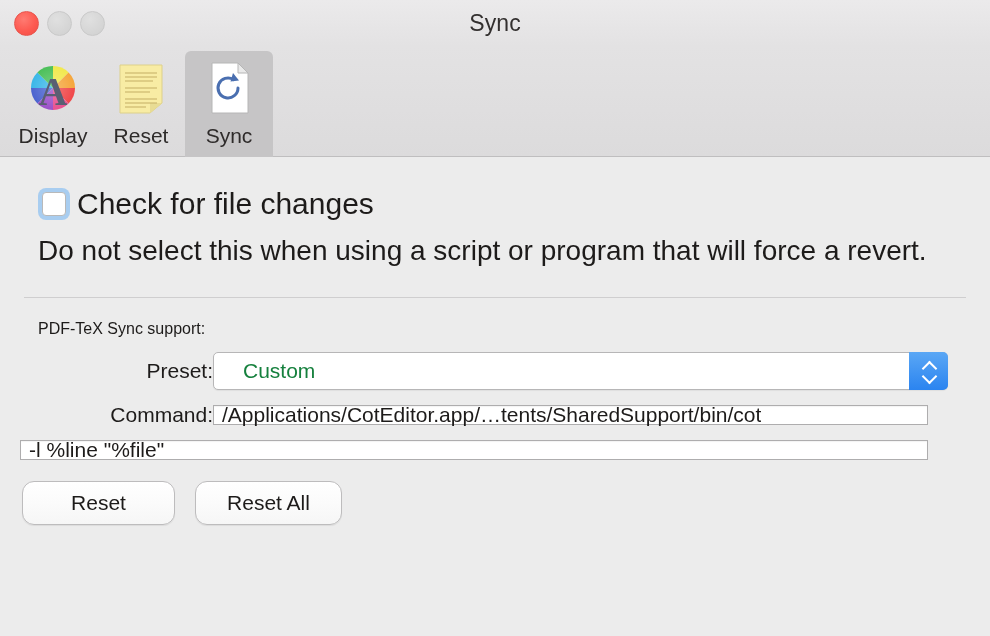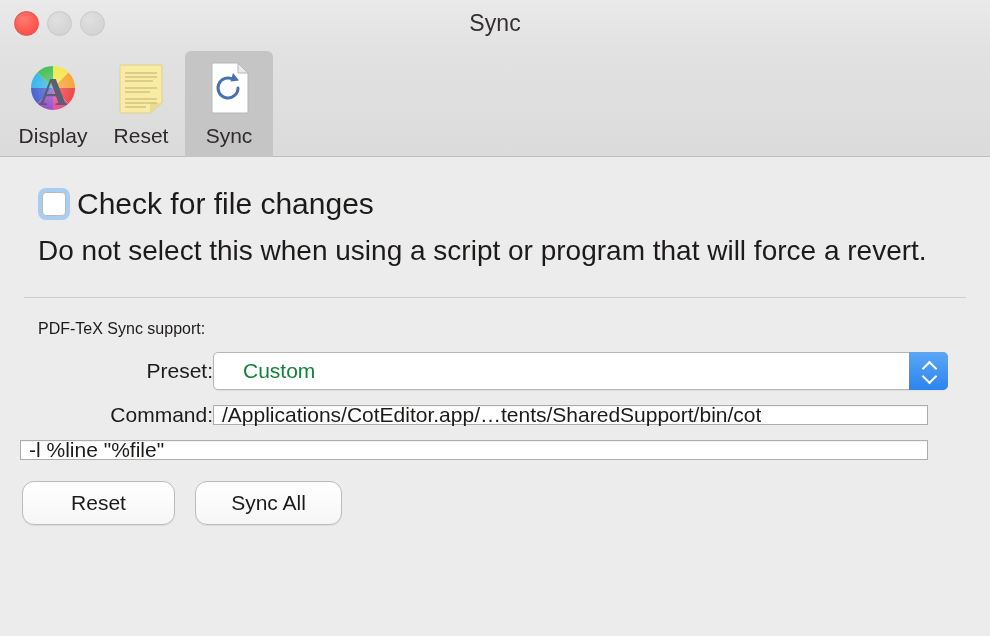--- a/index.html
+++ b/index.html
@@ -397,18 +397,18 @@
       <div class="row">
         <div class="textfield">
           <div class="tf-value">-l %line "%file"</div>
         </div>
       </div>
 
     </div>
 
     <div class="button-row">
       <div class="btn btn-reset">Reset</div>
-      <div class="btn btn-reset-all">Sync All</div>
+      <div class="btn btn-reset-all">Reset All</div>
     </div>
 
   </div>
 
 </div>
 
 </body></html>

